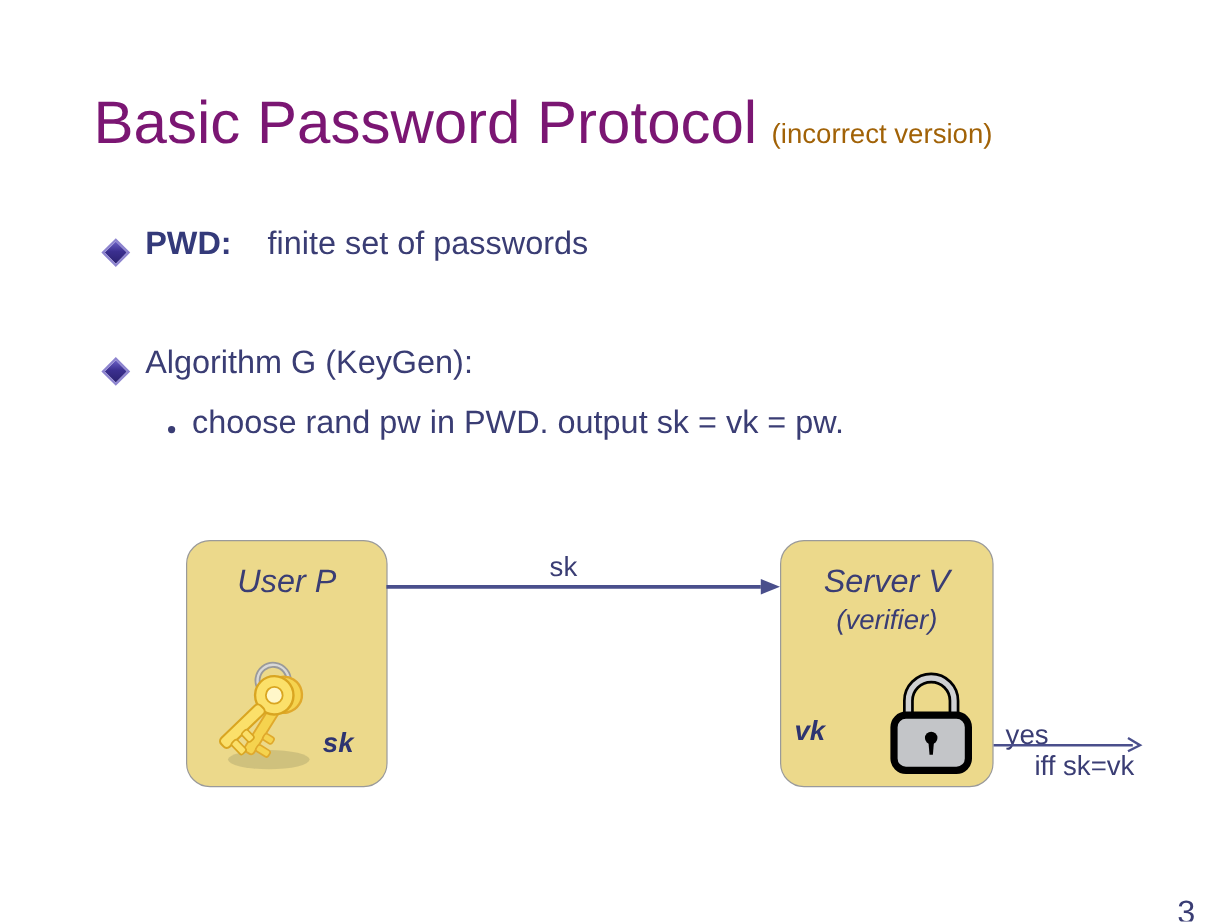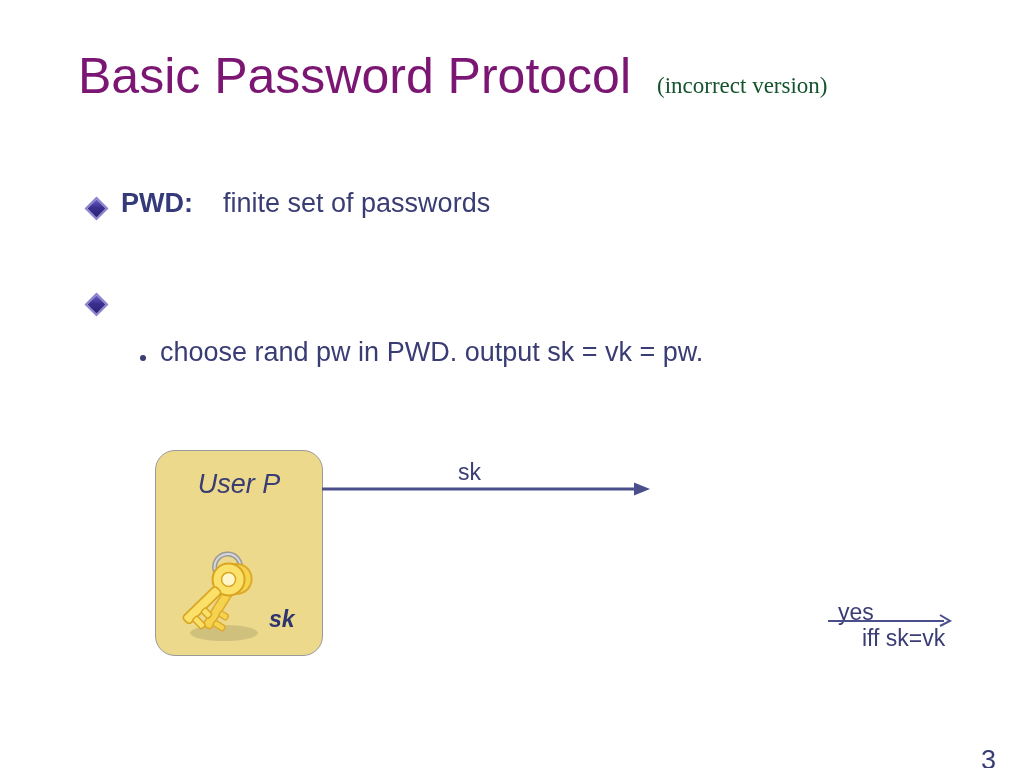--- a/index.html
+++ b/index.html
@@ -6,33 +6,33 @@
   body{
     width:1024px;height:768px;position:relative;overflow:hidden;
     background:#ffffff;
     font-family:"Liberation Sans","DejaVu Sans",sans-serif;
     -webkit-font-smoothing:antialiased;
   }
   .slide{position:absolute;inset:0;}
 
   
   .title-row{
-    position:absolute;left:78px;top:50px;
-    display:flex;align-items:baseline;gap:26px;white-space:nowrap;
+    position:absolute;left:78px;top:76px;
+    display:flex;align-items:baseline;gap:12px;white-space:nowrap;
   }
   .title-main{
     font-size:50px;line-height:1.05;color:#7B1673;font-weight:400;
     letter-spacing:0px;
   }
   .title-sub{
-    font-size:23px;color:#14532d;font-weight:400;font-family:Liberation Serif, serif;
+    font-size:23px;color:#a16207;font-weight:400;
   }
 
   
-  .bullet-row{position:absolute;display:flex;align-items:center;white-space:nowrap;}
+  .bullet-row{position:absolute;display:flex;align-items:flex-end;white-space:nowrap;}
   .diamond{
     width:17px;height:17px;flex:0 0 17px;
     transform:rotate(45deg);
     background:linear-gradient(135deg,#6a5fc4 0%,#3b2f8f 45%,#2b2270 100%);
     border:2px solid #8d84cf;
     box-sizing:border-box;
     margin-top:9px;
   }
   .btext{
     margin-left:16px;font-size:27px;color:#3a3d74;line-height:1.15;
@@ -81,20 +81,21 @@
     <span class="title-sub">(incorrect version)</span>
   </div>
 
   <div class="bullet-row" style="left:88px;top:188px;">
     <span class="diamond"></span>
     <span class="btext"><b>PWD</b><b>:</b>&nbsp;&nbsp;&nbsp;&nbsp;<span>finite set of passwords</span></span>
   </div>
 
   <div class="bullet-row" style="left:88px;top:287px;">
     <span class="diamond"></span>
+    <span class="btext">Algorithm G   (KeyGen):</span>
   </div>
 
   <div class="subbullet" style="left:140px;top:337px;">
     <span class="dot"></span>
     <span class="subtext">choose rand  pw  in PWD.        output  sk = vk = pw.</span>
   </div>
 
   <div class="party-box" style="left:155px;top:450px;width:168px;height:206px;">
     <div class="party-title p-name">User  P</div>
 
@@ -120,20 +121,36 @@
           <rect x="41" y="30" width="10" height="46" rx="3.5" fill="#fbe06a" stroke="#d9a521" stroke-width="1.7"></rect>
           <rect x="50" y="52" width="10" height="6.5" rx="2" fill="#fbe06a" stroke="#d9a521" stroke-width="1.4"></rect>
           <rect x="50" y="64" width="13" height="6.5" rx="2" fill="#fbe06a" stroke="#d9a521" stroke-width="1.4"></rect>
         </g>
       </svg>
     </div>
 
     <span class="keylabel" style="left:113px;top:155px;">sk</span>
   </div>
 
+  <div class="party-box" style="left:650px;top:450px;width:178px;height:206px;">
+    <div class="party-title p-name">Server V</div>
+    <div class="party-title p-role">(verifier)</div>
+
+    <span class="keylabel" style="left:11px;top:145px;">vk</span>
+
+    <div style="position:absolute;left:85px;top:105px;width:80px;height:92px;">
+      <svg width="80" height="92" viewBox="0 0 80 92">
+        <path d="M21 42 V28 a19 19 0 0 1 38 0 V42" fill="none" stroke="#000000" stroke-width="9"></path>
+        <path d="M21 42 V28 a19 19 0 0 1 38 0 V42" fill="none" stroke="#cfd0d2" stroke-width="4.5"></path>
+        <rect x="9" y="40" width="62" height="46" rx="10" fill="#c3c5c8" stroke="#000000" stroke-width="6"></rect>
+        <circle cx="40" cy="59" r="5.2" fill="#000000"></circle>
+        <path d="M37.6 61 L42.4 61 L41.4 73 L38.6 73 Z" fill="#000000"></path>
+      </svg>
+    </div>
+  </div>
 
   <div style="position:absolute;left:322px;top:478px;width:330px;height:22px;">
     <svg width="330" height="22" viewBox="0 0 330 22">
       <line x1="0" y1="11" x2="312" y2="11" stroke="#4a4f8c" stroke-width="3.2"></line>
       <path d="M312 4.5 L328 11 L312 17.5 Z" fill="#4a4f8c"></path>
     </svg>
   </div>
   <span class="arrow-label" style="left:458px;top:459px;">sk</span>
 
   <span class="arrow-label" style="left:838px;top:583px;margin-top:16px;">yes</span>

